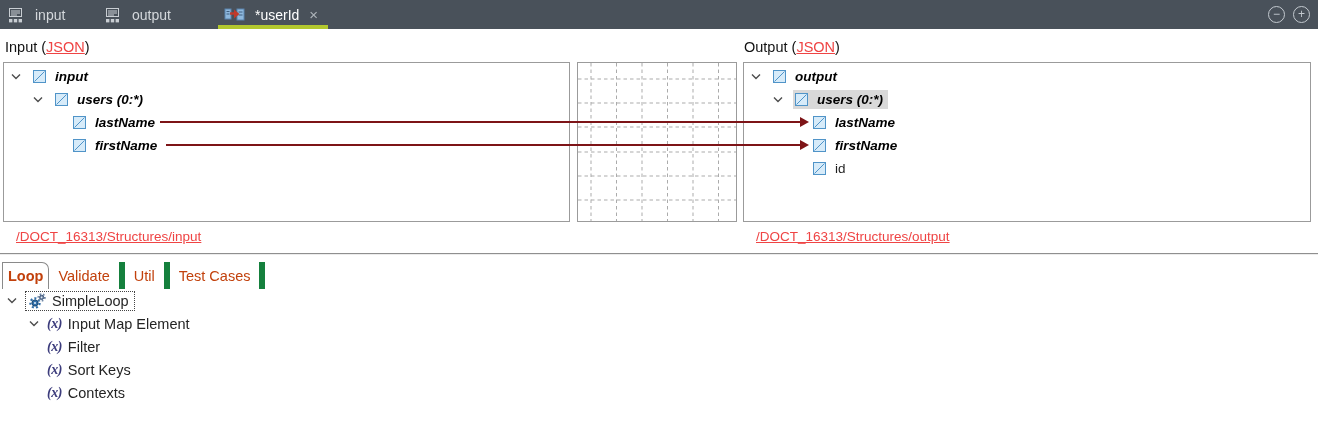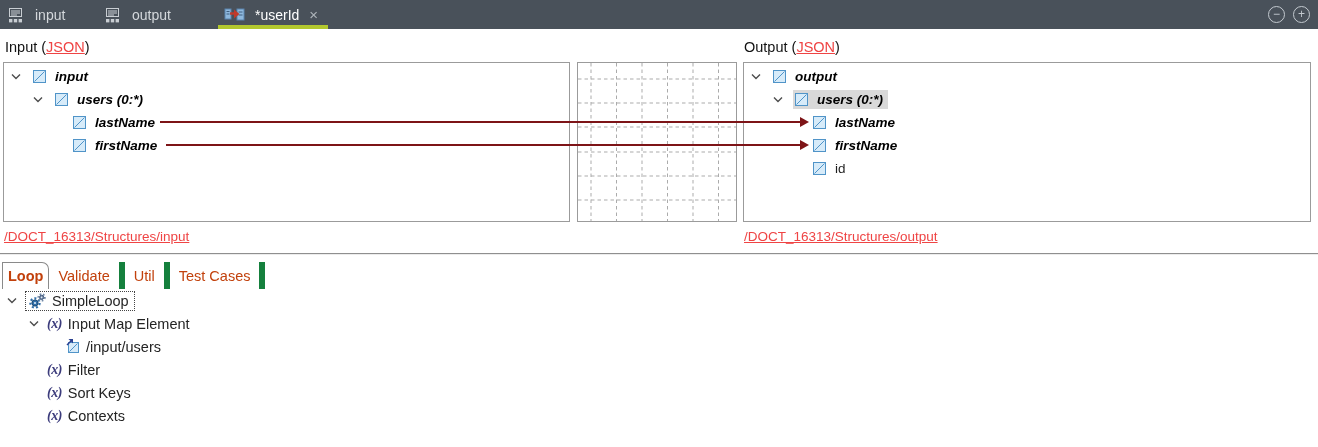--- a/index.html
+++ b/index.html
@@ -17,21 +17,21 @@
   .etab-userid{margin-left:16px;padding:0 10px 0 6px;color:#fff;justify-content:center;}
   .etab-userid::after{content:"";position:absolute;left:0;right:0;bottom:0;height:4px;background:#b2c72e;}
   .closex{margin-left:10px;color:#aeb4ba;font-size:15px;line-height:1;}
   .winbtns{position:absolute;right:8px;top:0;height:29px;display:flex;align-items:center;gap:8px;}
   .circlebtn{width:15px;height:15px;border:1.4px solid #c3c9cf;border-radius:50%;color:#c3c9cf;
     font-size:12px;line-height:13px;display:flex;align-items:center;justify-content:center;}
   
   .pane-header{position:absolute;top:39px;font-size:14.5px;color:#121212;white-space:pre;}
   .pane-header a,.struct-link{color:#ef4444;text-decoration:underline;cursor:pointer;}
   .hdr-input{left:5px;} .hdr-output{left:744px;}
-  .struct-link{position:absolute;top:229px;font-size:13.5px;white-space:pre;}
+  .struct-link{position:absolute;top:229px;font-size:13.5px;white-space:pre;margin-left:12px;}
   .lnk-input{left:4px;} .lnk-output{left:744px;}
   
   .panel{position:absolute;top:62px;height:158px;border:1px solid #9b9b9b;background:#fff;}
   .panel-left{left:3px;width:565px;}
   .panel-mid{left:577px;width:158px;}
   .panel-right{left:743px;width:566px;}
   .treebody{padding-top:2px;}
   .trow{height:23px;display:flex;align-items:center;font-size:13.5px;color:#000;white-space:pre;}
   .trow .chev{display:flex;align-items:center;margin-right:12px;}
   .trow .eicon{display:flex;align-items:center;margin-right:9px;}
@@ -268,31 +268,20 @@
       <span>SimpleLoop</span>
     </span>
   </div>
   <div class="lrow lpl1">
     <span class="chev"><svg width="10" height="7">
           <polyline points="1,1.5 5,5.5 9,1.5" fill="none" stroke="#4d4d4d" stroke-width="1.4"></polyline>
         </svg></span>
     <span class="fx">(x)</span>
     <span>Input Map Element</span>
   </div>
-  <div class="lrow lpl2">
-    <span class="gicon">
-      <svg width="15" height="15" viewBox="0 0 15 15">
-        <rect x="3.5" y="3.5" width="10" height="10" fill="#d7ebf9" stroke="#5094c8"></rect>
-        <line x1="4.5" y1="12.5" x2="12.5" y2="4.5" stroke="#5094c8"></line>
-        <line x1="2" y1="6" x2="6" y2="2" stroke="#2a3f8f" stroke-width="1.4"></line>
-        <path d="M3.5 0 L8 0 L8 4.5 Z" fill="#2a3f8f"></path>
-      </svg>
-    </span>
-    <span>/input/users</span>
-  </div>
   <div class="lrow lplleaf">
     <span class="fx">(x)</span>
     <span>Filter</span>
   </div>
   <div class="lrow lplleaf">
     <span class="fx">(x)</span>
     <span>Sort Keys</span>
   </div>
   <div class="lrow lplleaf">
     <span class="fx">(x)</span>

